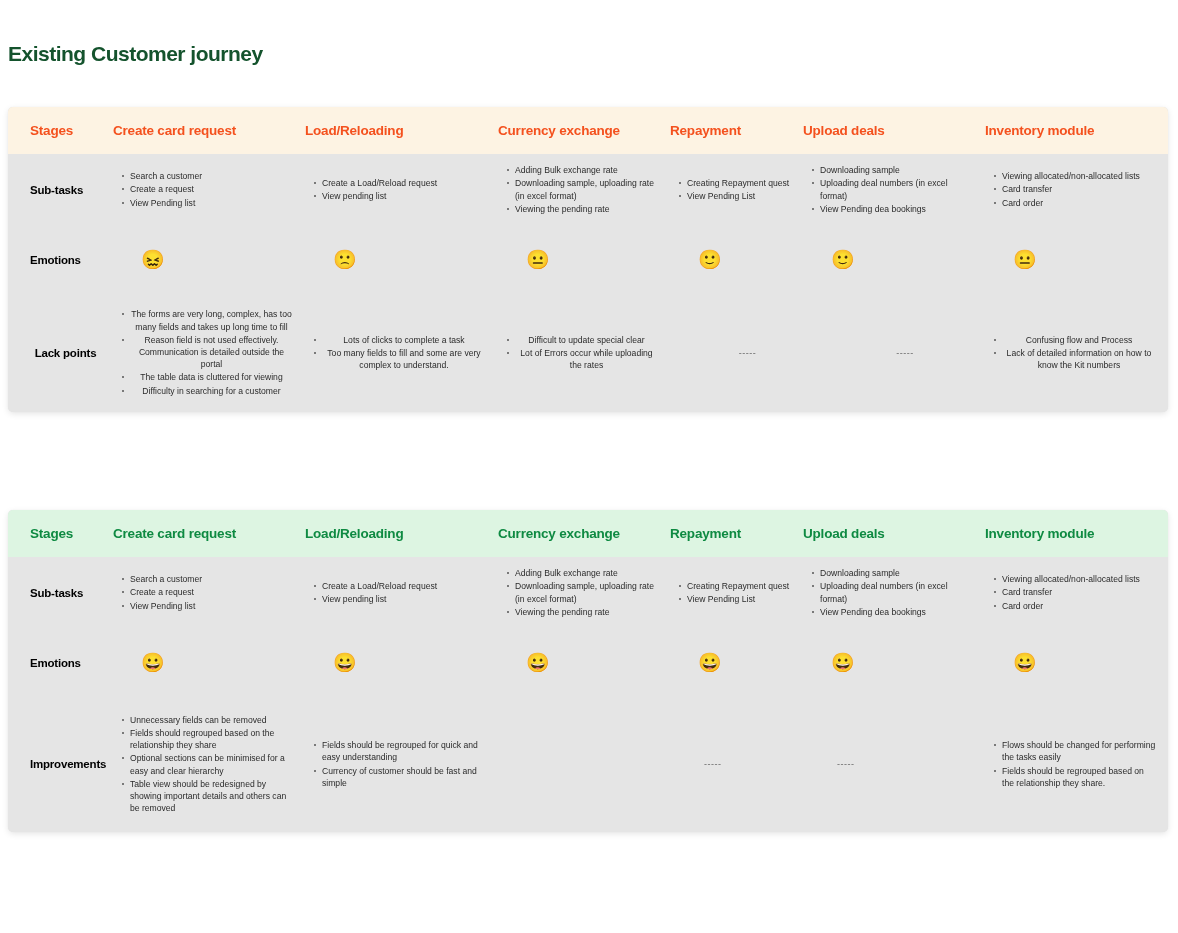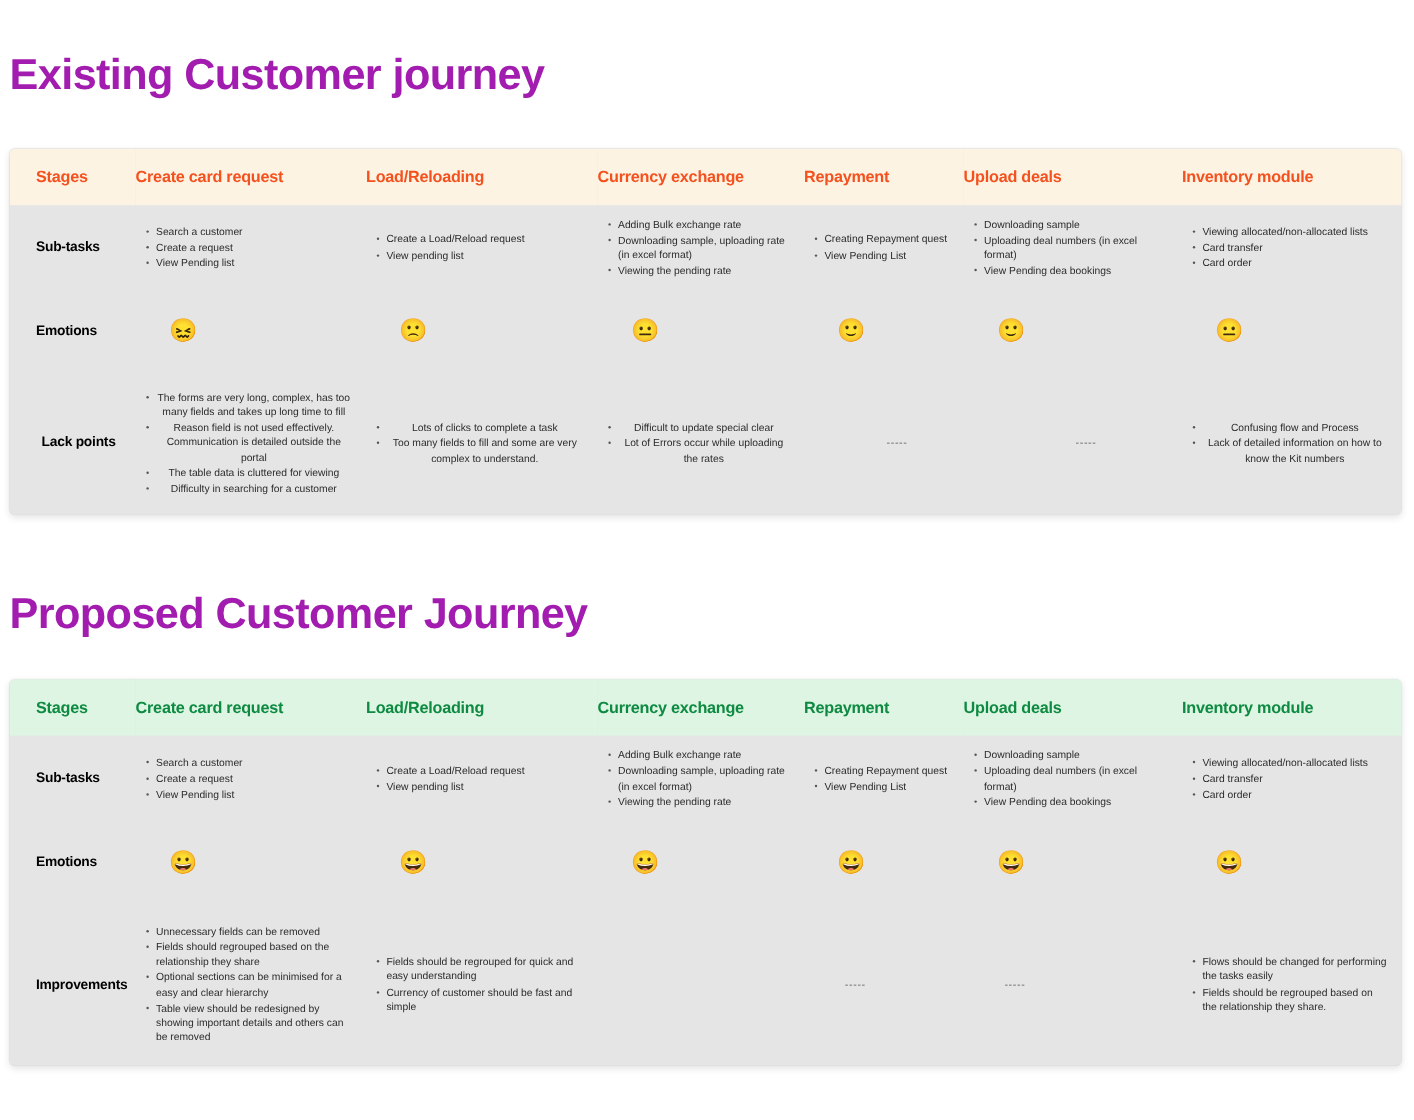--- a/index.html
+++ b/index.html
@@ -14,23 +14,23 @@
   }
   .page {
     position: relative;
     width: 1178px;
     height: 933px;
     overflow: hidden;
   }
 
   
   .section-title {
-    font-size: 36px;
+    font-size: 21px;
     font-weight: bold;
-    color: #a21caf;
+    color: #14532d;
     letter-spacing: -0.5px;
     line-height: 1.1;
     margin: 0;
     padding: 0 0 0 8px;
   }
 
   
   .journey-card {
     margin: 0 10px 0 8px;
     background: #e5e5e5;
@@ -251,21 +251,20 @@
                 <li>Lack of detailed information on how to know the Kit numbers</li>
               </ul>
             </td>
         </tr>
       </tbody>
     </table>
   </div>
 
   <div class="gap-sections"></div>
 
-  <h1 class="section-title">Proposed Customer Journey</h1>
 
   <div class="spacer-3"></div>
 
   <div class="journey-card theme-proposed">
     <table class="journey">
       <colgroup>
         <col class="c-label">
           <col class="c-1">
           <col class="c-2">
           <col class="c-3">

